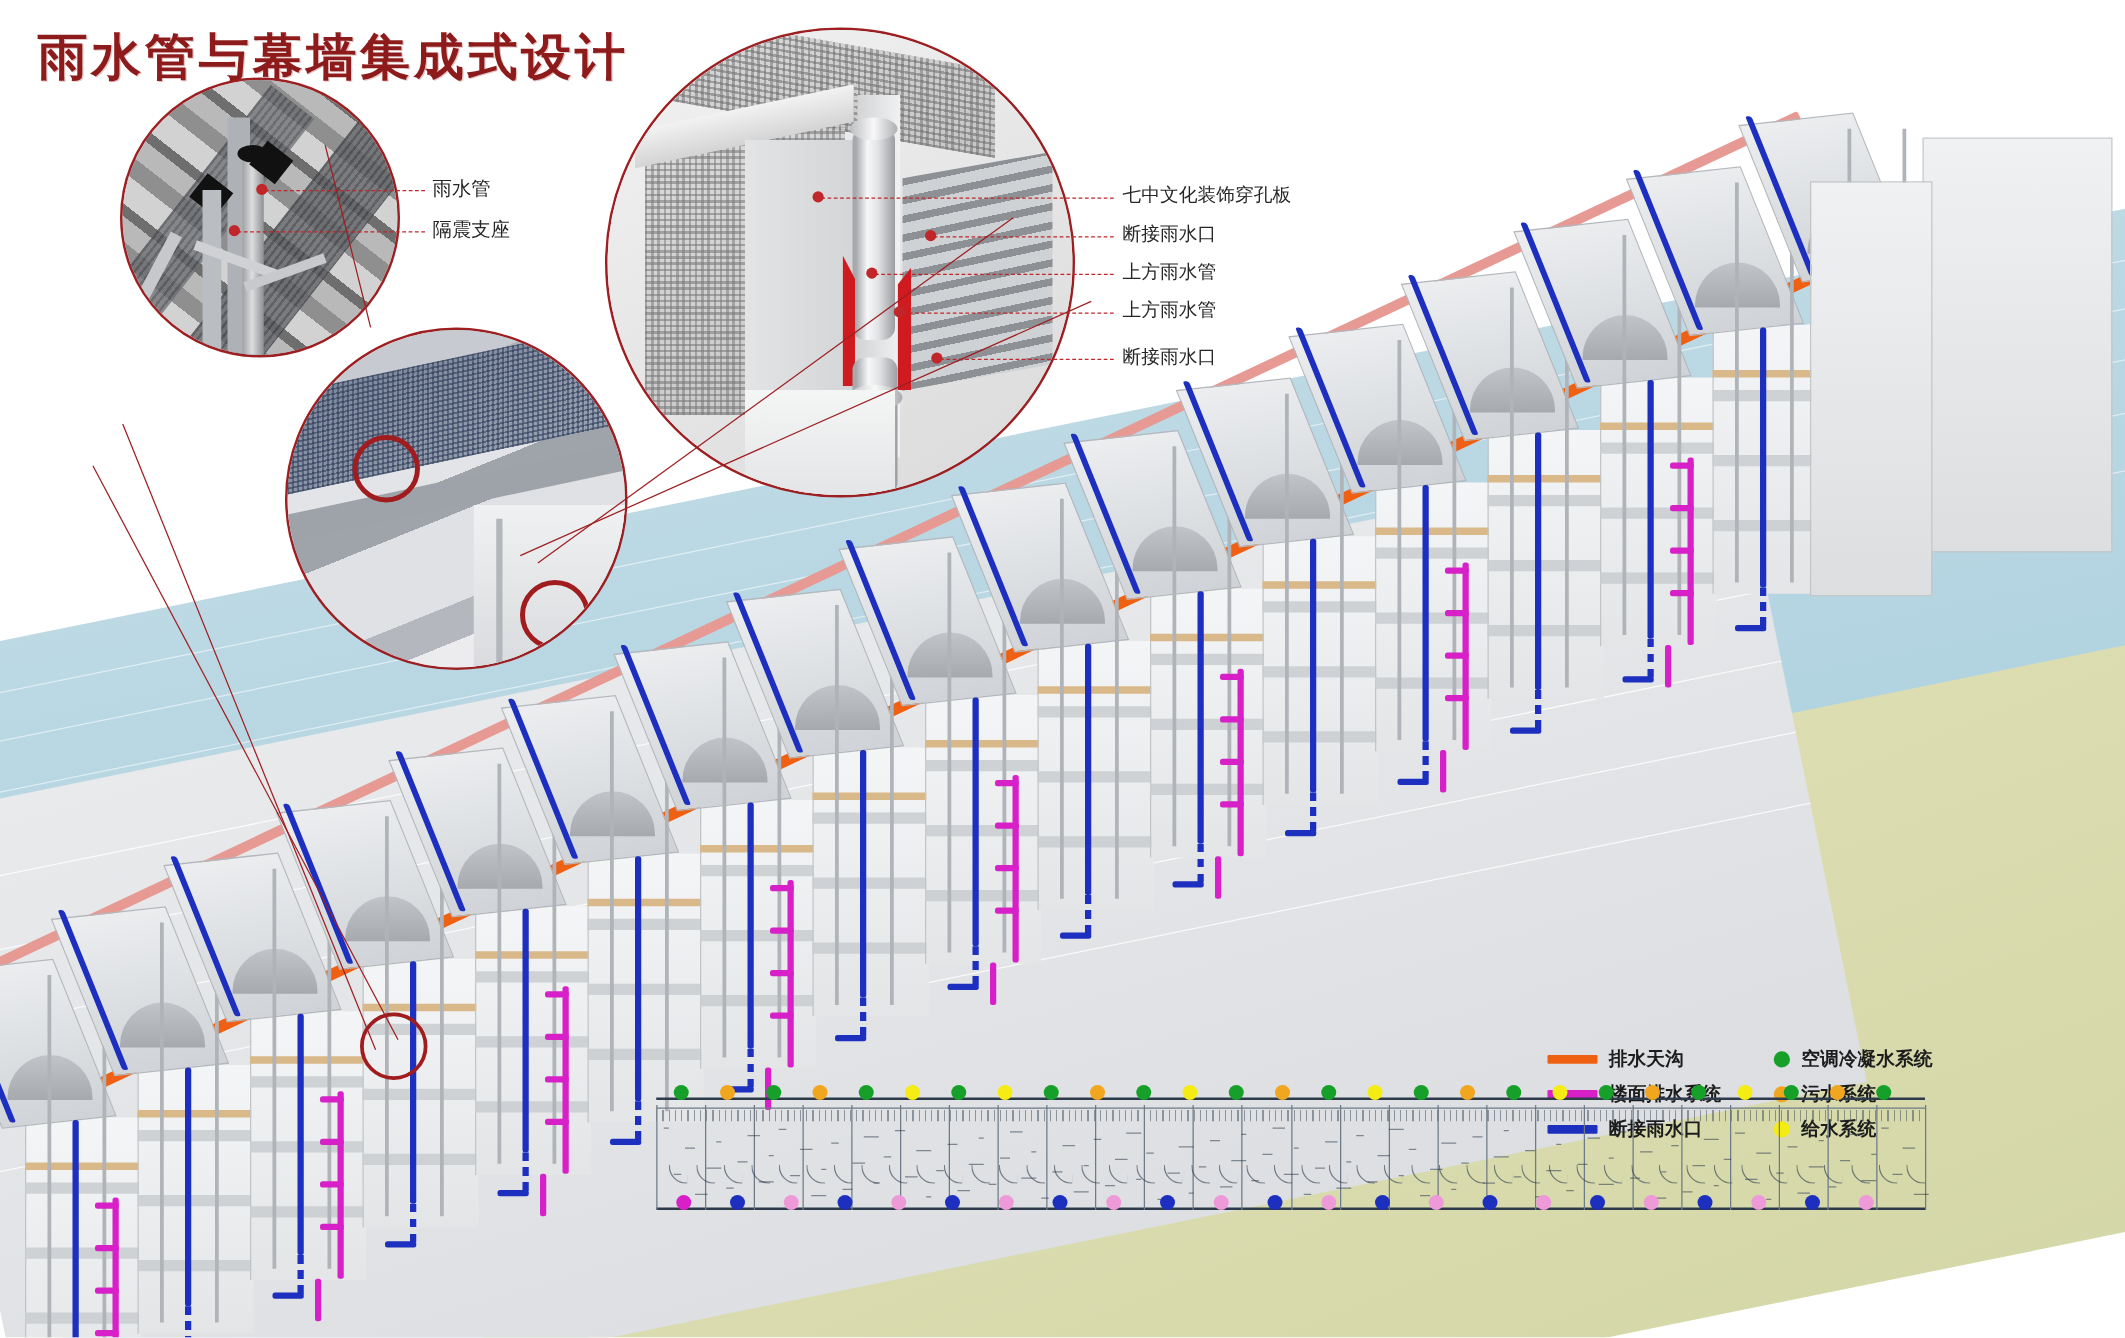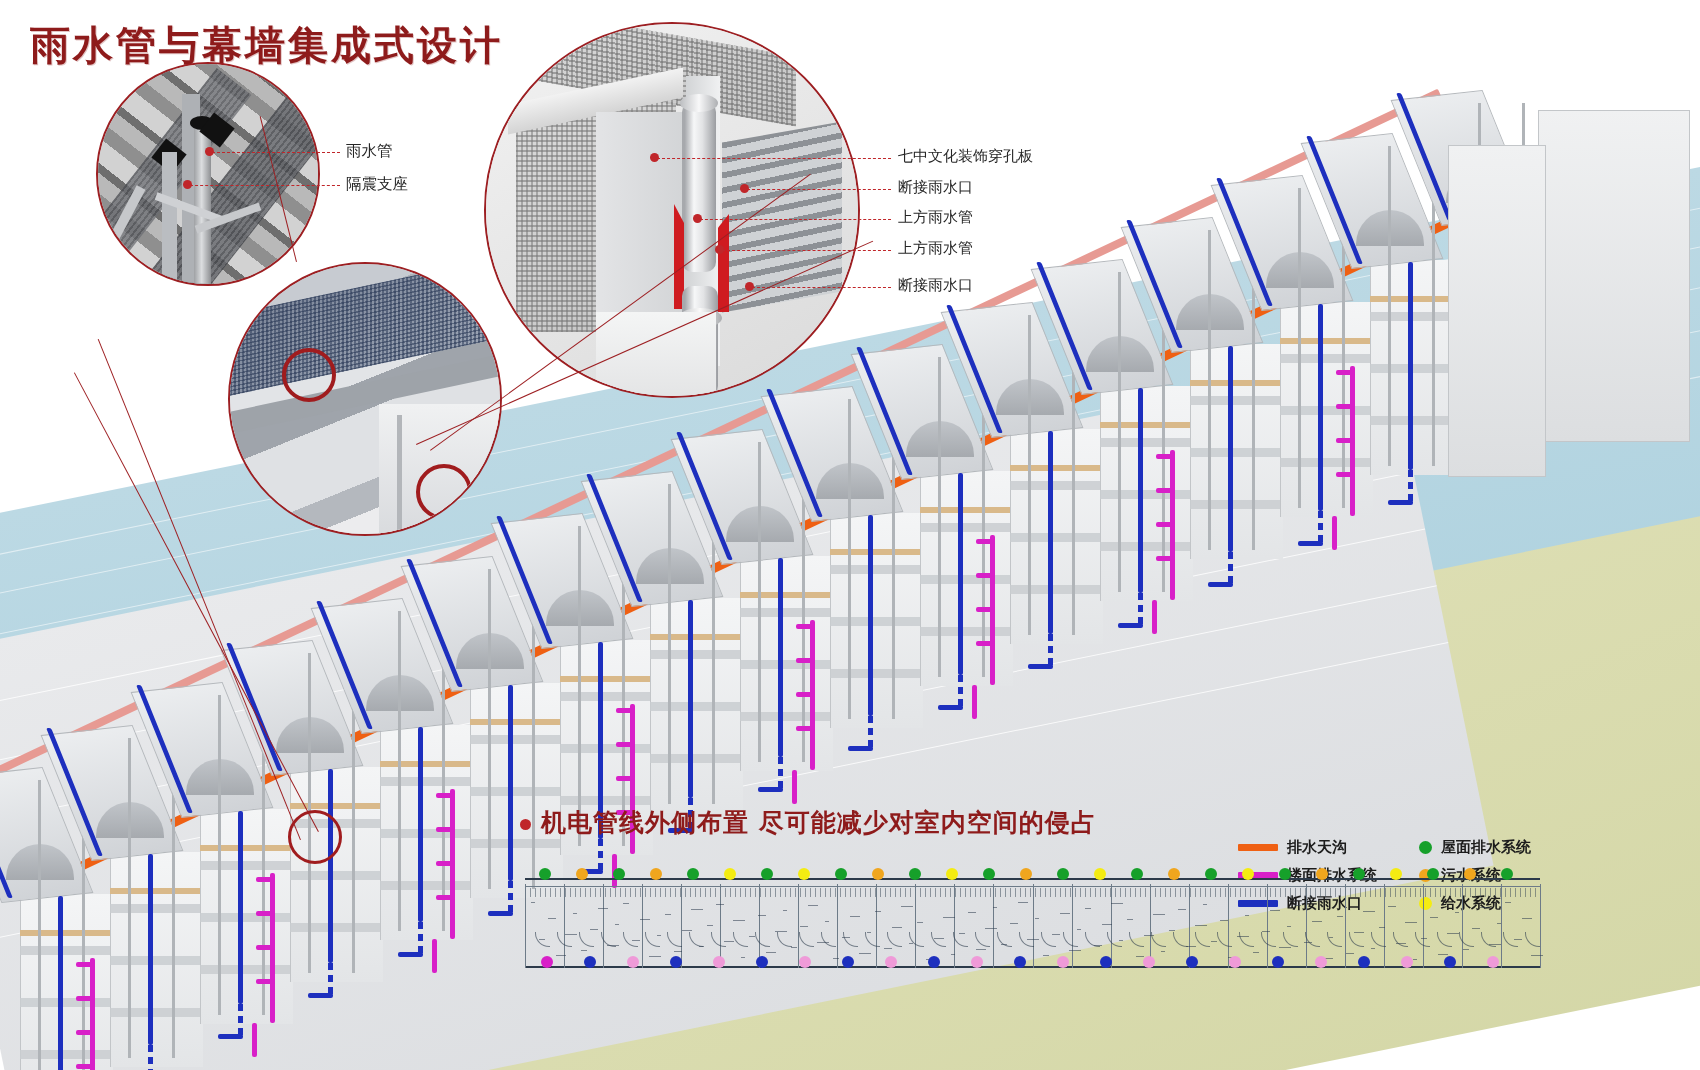--- a/index.html
+++ b/index.html
@@ -515,43 +515,40 @@
   <div class="cone" style="left:296px;top:262px;width:150px;transform:rotate(-104deg);"></div>
   <div class="cone" style="left:416px;top:444px;width:500px;transform:rotate(-24deg);"></div>
   <div class="cone" style="left:430px;top:450px;width:470px;transform:rotate(-36deg);"></div>
   <div class="cone" style="left:318px;top:832px;width:520px;transform:rotate(-118deg);"></div>
   <div class="cone" style="left:300px;top:840px;width:540px;transform:rotate(-112deg);"></div>
   <div class="ringmark" style="left:288px;top:810px;width:48px;height:48px;border-width:3px;"></div>
 
   <div class="anno" id="anno-1">
   </div>
 
-  <div class="anno" id="anno-2">
-    <span class="bullet"></span><span>机电管线外侧布置 尽可能减少对室内空间的侵占</span>
-  </div>
 
   <div id="legend">
     <div class="leg-col">
       <div class="leg-row">
         <span class="leg-line" style="background:#ef6013"></span>
         <span class="leg-txt">排水天沟</span>
       </div>
       <div class="leg-row">
         <span class="leg-line" style="background:#d820c8"></span>
         <span class="leg-txt">楼面排水系统</span>
       </div>
       <div class="leg-row">
         <span class="leg-line" style="background:#1d2fbe"></span>
         <span class="leg-txt">断接雨水口</span>
       </div>
     </div>
     <div class="leg-col">
       <div class="leg-row">
         <span class="leg-dot" style="background:#16a02a"></span>
-        <span class="leg-txt">屋面排水系统</span>
+        <span class="leg-txt">空调冷凝水系统</span>
       </div>
       <div class="leg-row">
         <span class="leg-dot" style="background:#f0a61e"></span>
         <span class="leg-txt">污水系统</span>
       </div>
       <div class="leg-row">
         <span class="leg-dot" style="background:#f4ec12"></span>
         <span class="leg-txt">给水系统</span>
       </div>
     </div>

